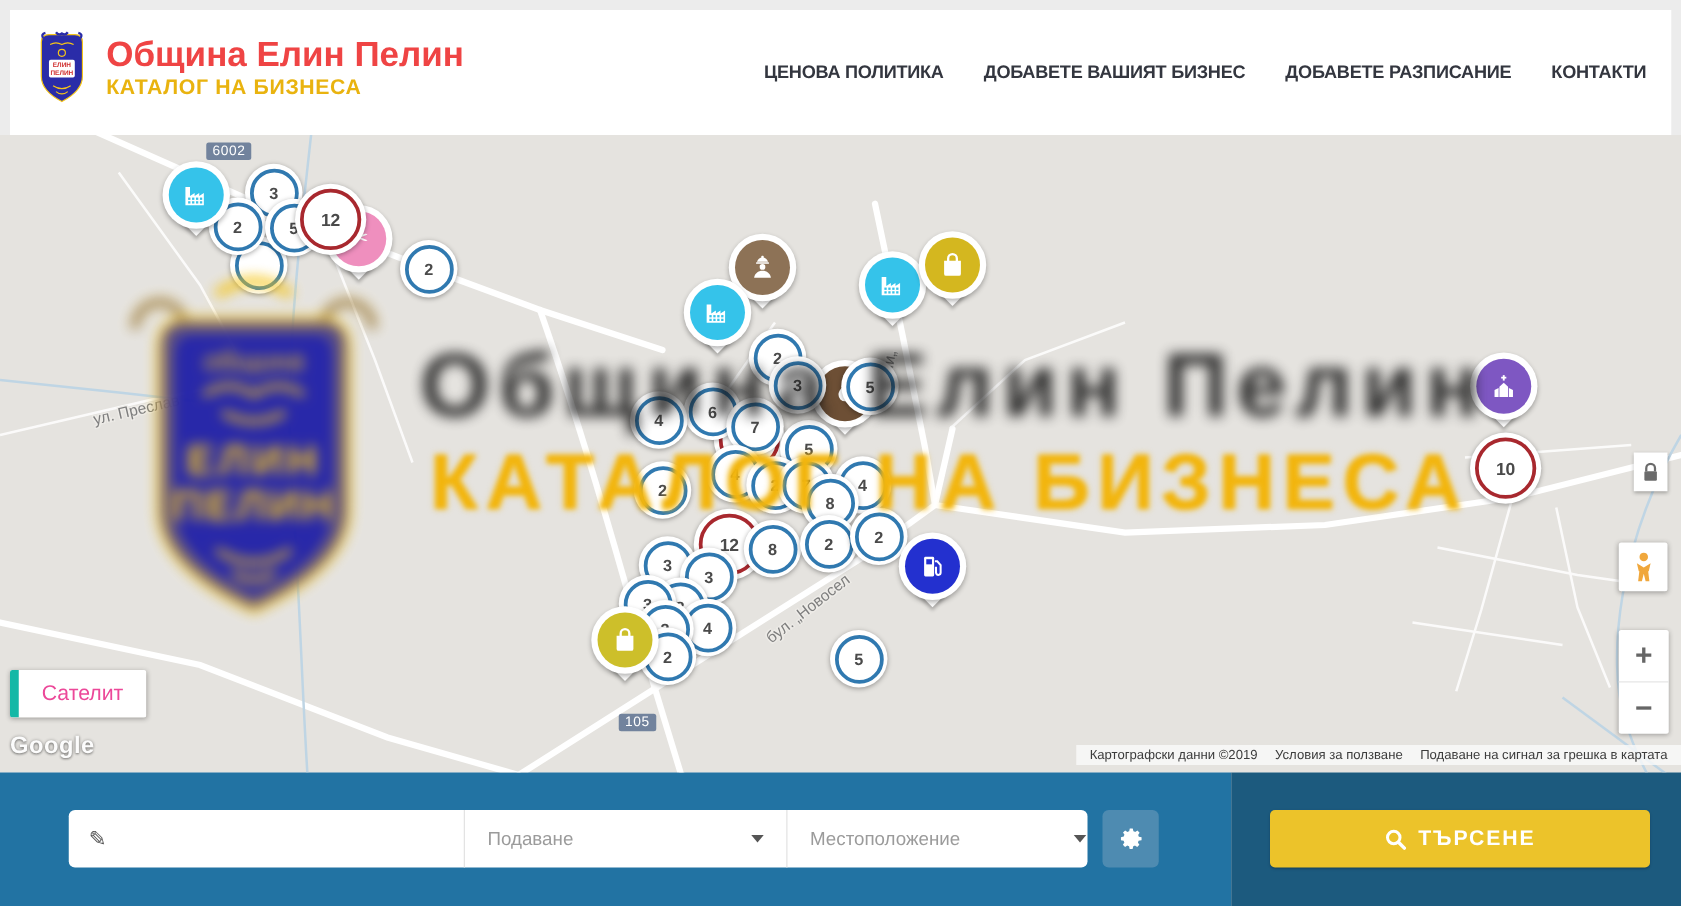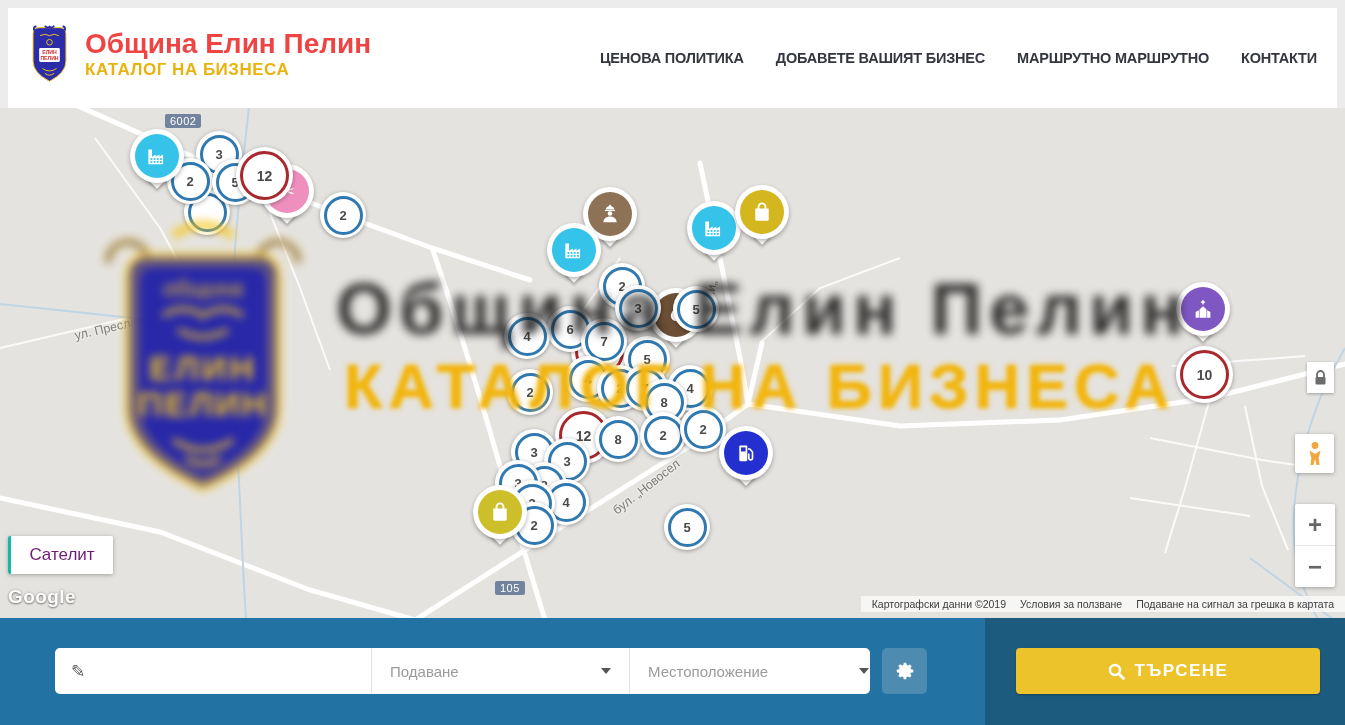--- a/index.html
+++ b/index.html
@@ -39,21 +39,21 @@
   
   .wm-emblem{position:absolute;left:78px;top:100px;z-index:20;filter:blur(5px);opacity:.97;pointer-events:none}
   .wm-line1{position:absolute;left:336px;top:160px;z-index:20;font-size:72px;font-weight:bold;color:#161616;
             letter-spacing:7px;filter:blur(5px);opacity:.9;pointer-events:none;white-space:nowrap}
   .wm-line2{position:absolute;left:344px;top:242px;z-index:20;font-size:63px;font-weight:bold;color:#f2b50d;
             letter-spacing:6px;filter:blur(2px);pointer-events:none;white-space:nowrap;
             text-shadow:0 0 4px rgba(242,181,13,.6)}
   
   .maptype{position:absolute;left:8px;top:428px;display:flex;z-index:30;box-shadow:0 1px 4px rgba(0,0,0,.3);border-radius:2px;overflow:hidden}
   .maptype-btn{background:#fff;height:38px;display:flex;align-items:center;justify-content:center;font-size:17px;cursor:pointer}
-  .maptype-btn.sat{width:102px;color:#701a75;border-left:3px solid #14b8a6}
+  .maptype-btn.sat{width:102px;color:#ec4899;border-left:7px solid #14b8a6}
   .glogo{position:absolute;left:8px;top:478px;z-index:30;color:#fff;font-size:19px;font-weight:bold;letter-spacing:.4px;
          text-shadow:0 1px 2px rgba(0,0,0,.45),0 0 3px rgba(0,0,0,.3);opacity:.92;cursor:pointer}
   .attrib{position:absolute;right:0;top:488px;height:16px;z-index:30;display:flex;align-items:center;
           background:rgba(250,250,250,.8);font-size:10.5px;color:#3c3c3c;padding:0 4px;gap:0}
   .attrib span{padding:0 7px;white-space:nowrap}
   .attrib .lnk{cursor:pointer}
   .lockbox{position:absolute;left:1307px;top:254px;width:27px;height:31px;background:#fff;z-index:30;
            display:flex;align-items:center;justify-content:center;box-shadow:0 1px 3px rgba(0,0,0,.3);cursor:pointer}
   .pegman{position:absolute;left:1295px;top:326px;width:39px;height:39px;background:#fff;border-radius:2px;z-index:30;
           display:flex;align-items:center;justify-content:center;box-shadow:0 1px 4px rgba(0,0,0,.3);cursor:grab}
@@ -99,21 +99,21 @@
       <circle cx="50" cy="38" r="6" fill="none" stroke="#f5c518" stroke-width="2"></circle>
     </svg>
     <div class="logo-text">
       <div class="logo-title">Община Елин Пелин</div>
       <div class="logo-sub">КАТАЛОГ НА БИЗНЕСА</div>
     </div>
   </div>
   <nav class="nav">
     <div class="nav-item">ЦЕНОВА ПОЛИТИКА</div>
     <div class="nav-item">ДОБАВЕТЕ ВАШИЯТ БИЗНЕС</div>
-    <div class="nav-item">МАРШРУТНО МАРШРУТНО</div>
+    <div class="nav-item">ДОБАВЕТЕ РАЗПИСАНИЕ</div>
     <div class="nav-item">КОНТАКТИ</div>
   </nav>
 </div>
 
 <div class="map">
   <svg class="roads" width="1345" height="510">
     <g stroke="#ffffff" fill="none" stroke-width="5" stroke-linecap="round">
       <path d="M60 -10 L200 52 L340 106 L432 140 L530 172"></path>
       <path d="M432 140 C460 220 490 320 520 430 L545 512"></path>
       <path d="M415 512 L560 420 L690 338 L748 296 L762 235"></path>
@@ -380,21 +380,21 @@
         <div class="pin-circle">
           <div class="pin-inner" style="background:#cdbf2a">
             <svg viewBox="0 0 24 24" width="26" height="26">
               <path fill="#fff" d="M5.8 8.8h12.4V18.6a1.4 1.4 0 0 1-1.4 1.4H7.2a1.4 1.4 0 0 1-1.4-1.4z"></path>
               <path fill="none" stroke="#fff" stroke-width="1.7" d="M8.8 9.5V7.2a3.2 3.2 0 0 1 6.4 0v2.3"></path>
             </svg>
           </div>
         </div>
       </div>
       <div class="road-badge" style="left: 165px; top: 6px;">6002</div>
-      <div class="road-badge" style="left: 495px; top: 473px; text-align: right;">105</div>
+      <div class="road-badge" style="left: 495px; top: 463px; text-align: right;">105</div>
       <div class="street-label" style="left: 74px; top: 213px; transform: rotate(-13deg);">ул. Преслав</div>
       <div class="street-label" style="left: 606px; top: 372px; transform: rotate(-38deg);">бул. „Новосел</div>
       <div class="street-label" style="left: 698px; top: 178px; transform: rotate(-80deg);">ции„</div>
     </div>
 
   <svg class="wm-emblem" width="250" height="305" viewBox="0 0 250 305">
     <g stroke="#f5c518" stroke-width="7" fill="none">
       <path d="M30 55 a20 20 0 1 1 26 18"></path>
       <path d="M220 55 a20 20 0 1 0 -26 18"></path>
       <path d="M95 28 q30 -22 60 0"></path>

